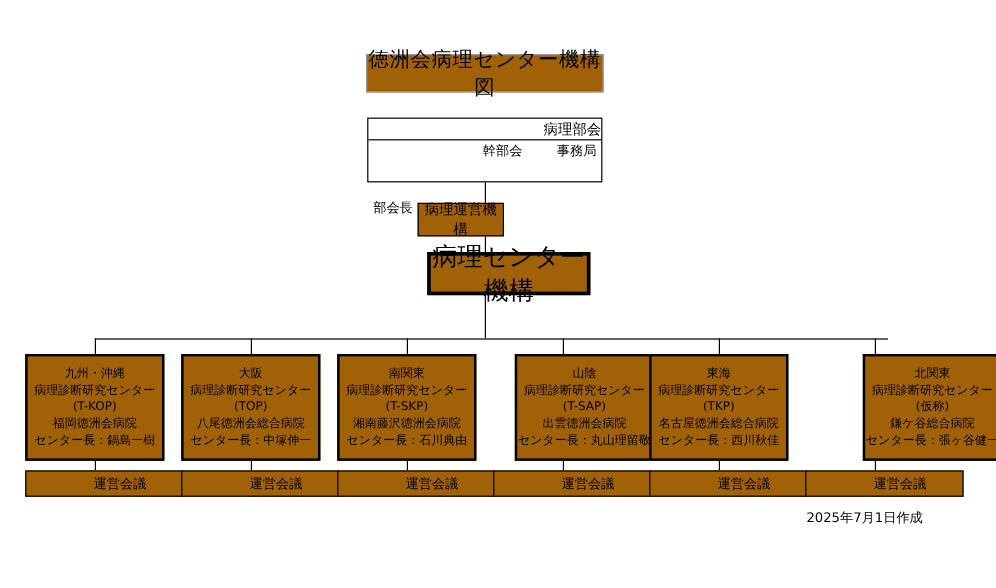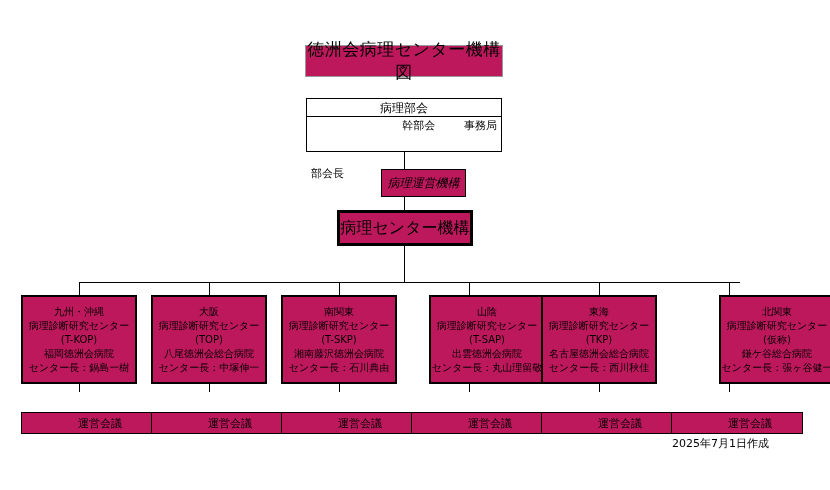--- a/index.html
+++ b/index.html
@@ -21,21 +21,21 @@
     left: 0;
     top: 0;
     width: 830px;
     height: 490px;
   }
 
   
   .box {
     position: absolute;
     box-sizing: border-box;
-    background: #be185d;
+    background: #a16207;
     display: flex;
     align-items: center;
     justify-content: center;
     text-align: center;
   }
 
   
   .title-box {
     left: 305px;
     top: 45px;
@@ -54,21 +54,21 @@
     height: 54px;
     border: 1px solid #000000;
     box-sizing: border-box;
     background: #ffffff;
     position: absolute;
     display: block;
   }
   .bukai-head {
     height: 18px;
     line-height: 18px;
-    text-align: center;
+    text-align: right;
     font-size: 12px;
     border-bottom: 1px solid #000000;
     box-sizing: border-box;
   }
   .bukai-body {
     position: relative;
     height: 35px;
     box-sizing: border-box;
   }
   .bukai-row {
@@ -83,58 +83,57 @@
   .bk-c3 { width: 48px; text-align: right; }
   .bukai-row2 {
     font-size: 11px;
     line-height: 15px;
     padding: 0 4px;
     text-align: left;
   }
 
   
   .unei-box {
-    left: 381px;
+    left: 348px;
     top: 169px;
-    width: 85px;
+    width: 72px;
     height: 28px;
     border: 1px solid #000000;
     font-size: 12px;
-    font-style: italic;
   }
 
   
   .center-box {
-    left: 337px;
+    left: 356px;
     top: 210px;
     width: 136px;
     height: 36px;
     border: 3px solid #000000;
-    font-size: 16px;
+    font-size: 21px;
   }
 
   
   .region-box {
     top: 295px;
     width: 116px;
     height: 89px;
     border: 2px solid #000000;
     font-size: 10px;
     line-height: 14px;
     flex-direction: column;
     justify-content: center;
     padding: 0 1px;
     white-space: nowrap;
     overflow: hidden;
   }
   .region-box .rl { display: block; }
 
   
   .meeting-box {
-    top: 412px;
+    top: 392px;
     width: 132px;
     height: 22px;
     border: 1px solid #000000;
     font-size: 11px;
     padding-left: 26px;
   }
 
   
   .vline {
     position: absolute;
@@ -144,21 +143,21 @@
   .hline {
     position: absolute;
     height: 1px;
     background: #000000;
   }
 
   
   .footer-date {
     position: absolute;
     left: 672px;
-    top: 436px;
+    top: 424px;
     font-size: 11px;
     text-align: center;
     white-space: nowrap;
   }
 </style>
 </head>
 <body>
 
 <div class="canvas">
 

